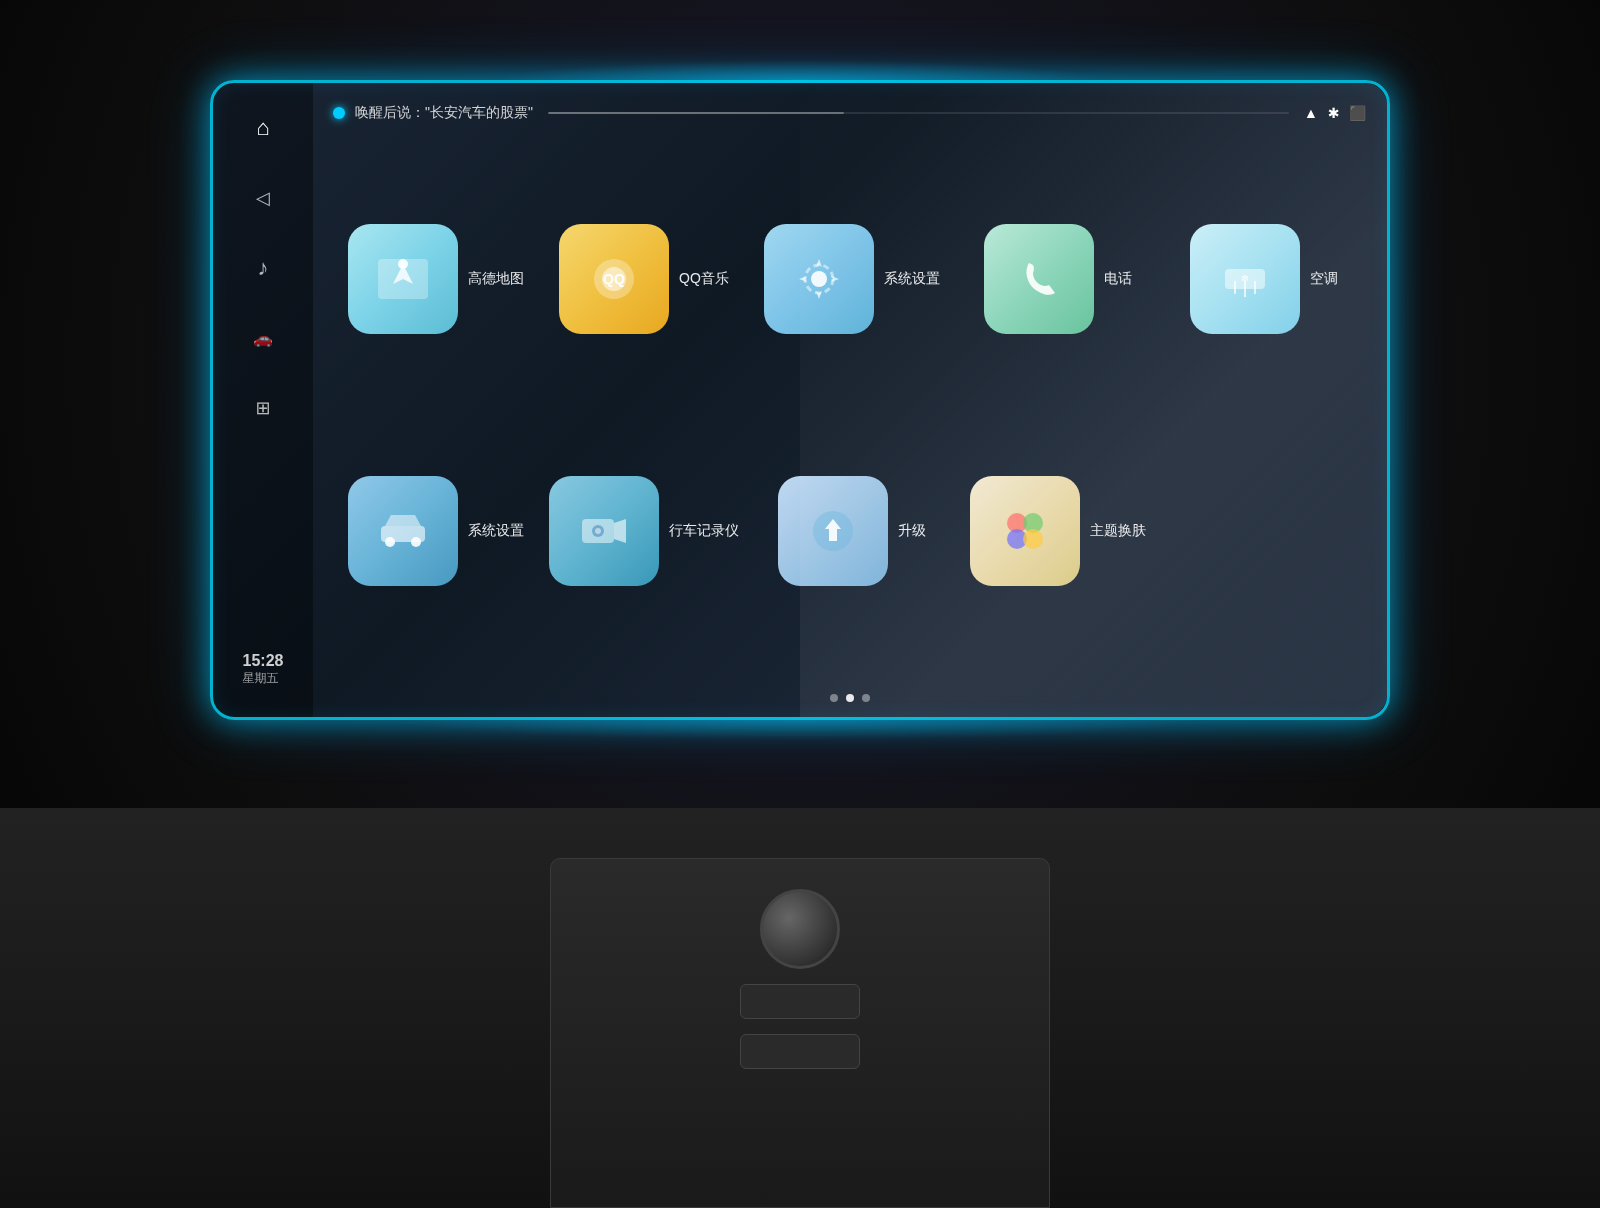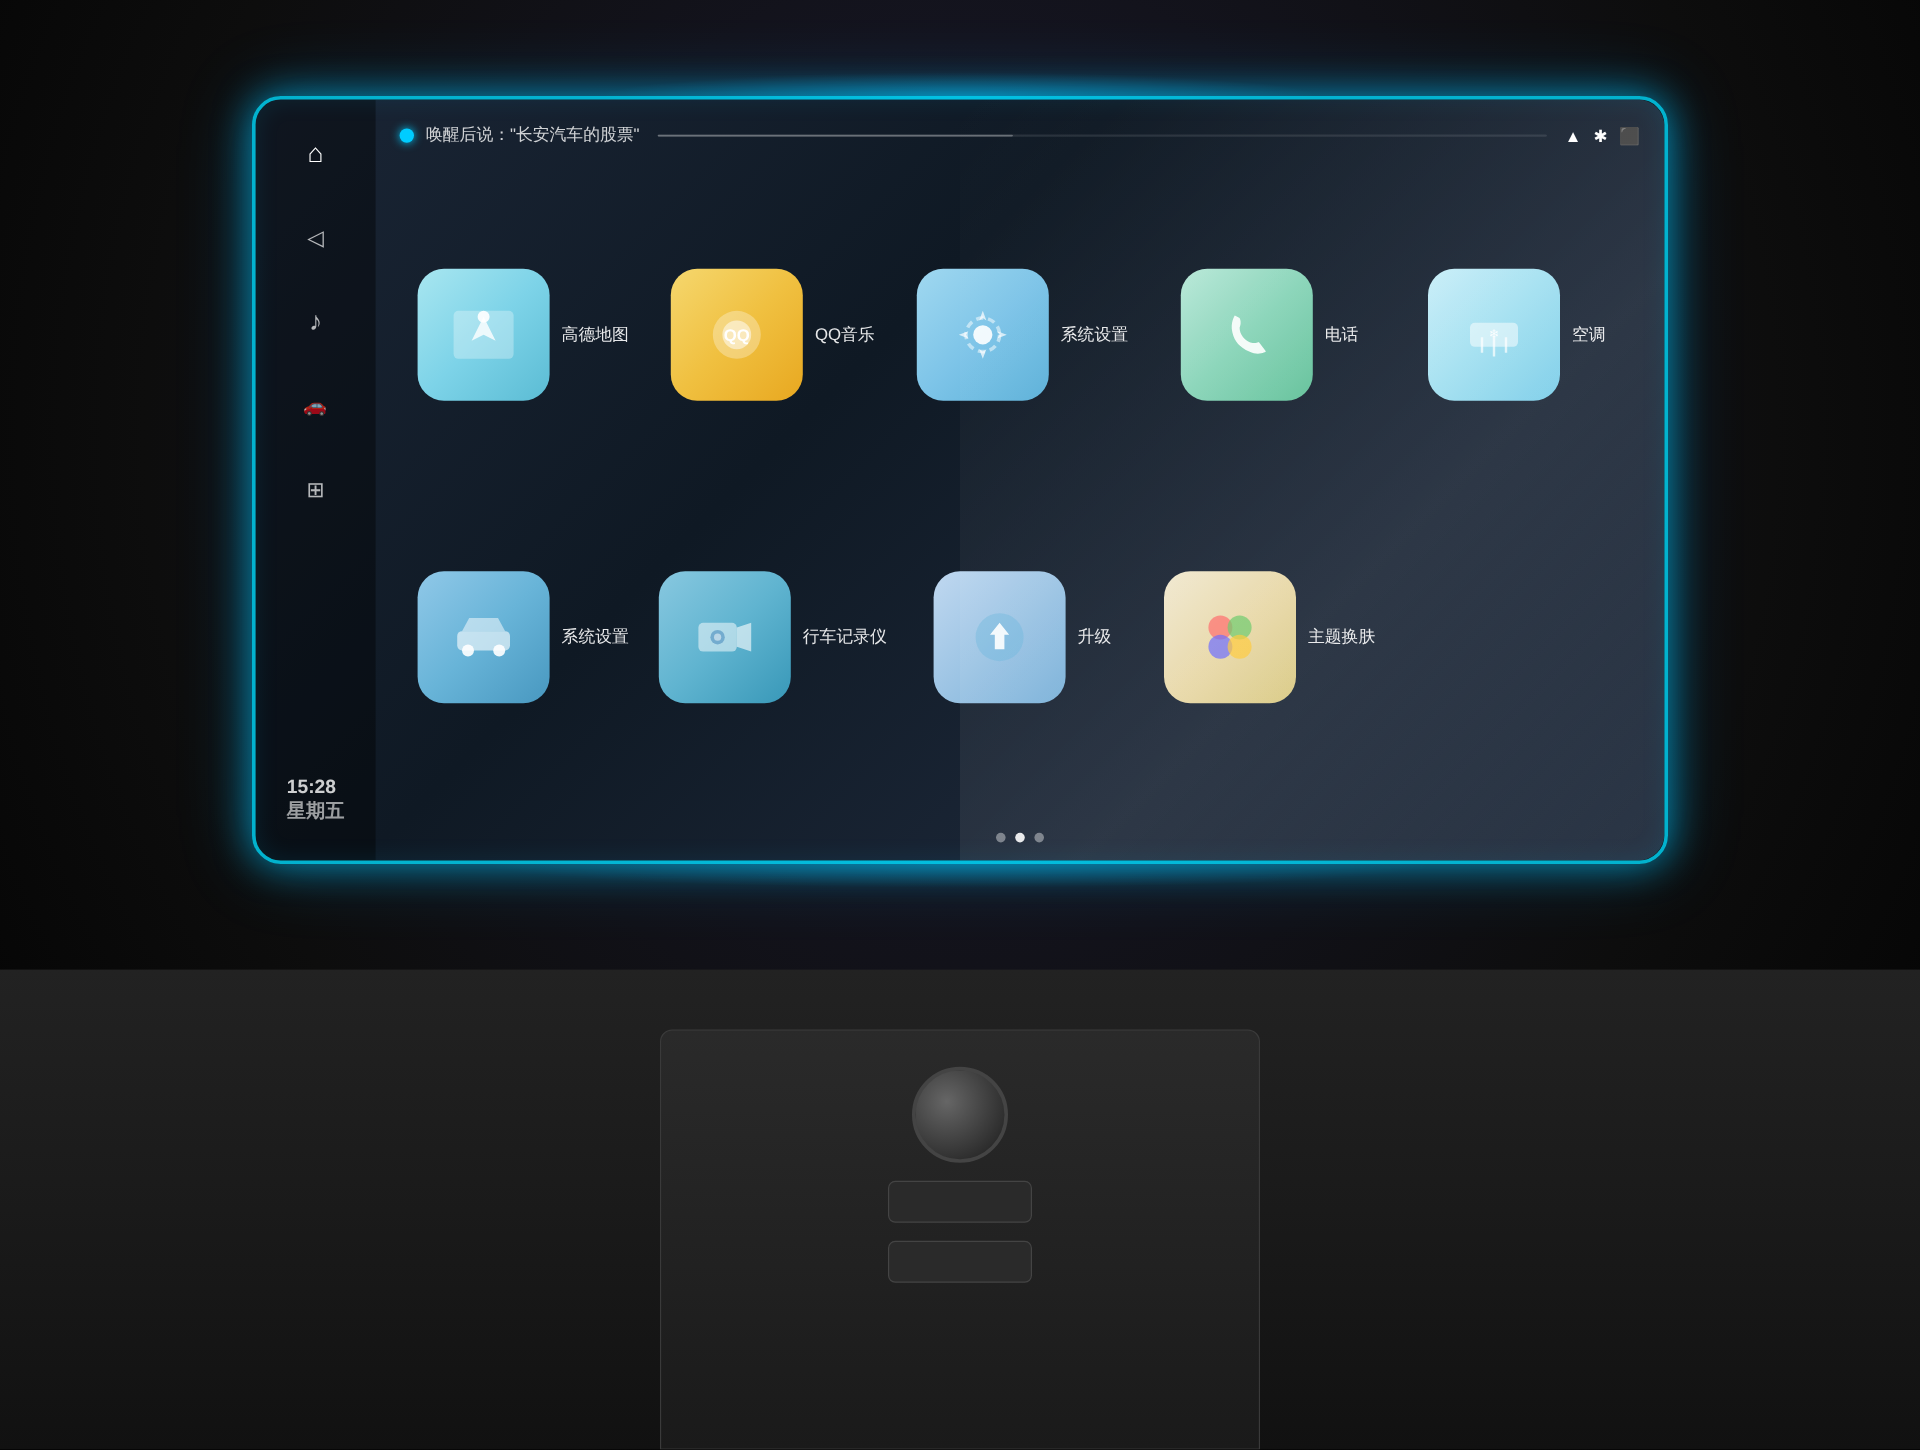--- a/index.html
+++ b/index.html
@@ -107,23 +107,22 @@
       text-align: left;
       color: rgba(255,255,255,0.8);
     }
 
     .sidebar-time .time {
       font-size: 16px;
       font-weight: bold;
     }
 
     .sidebar-time .day {
-      font-size: 16px;
+      font-size: 12px;
       color: rgba(255,255,255,0.6);
-      font-weight: bold;
     }
 
     
     .header-bar {
       position: absolute;
       top: 0; left: 100px;
       right: 0;
       height: 60px;
       display: flex;
       align-items: center;

